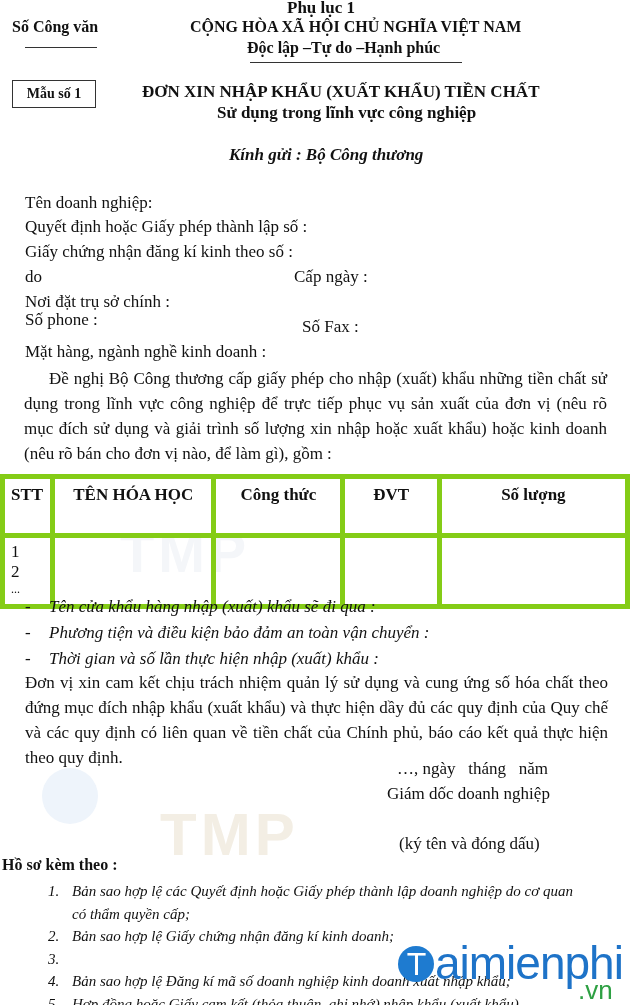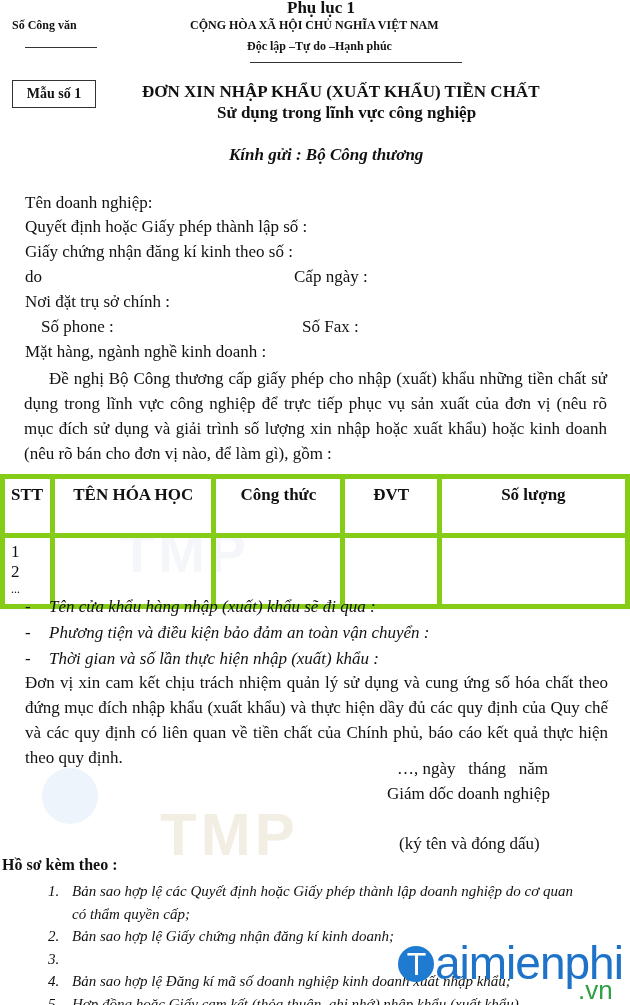--- a/index.html
+++ b/index.html
@@ -6,21 +6,21 @@
   body {
     width: 630px; height: 1005px; overflow: hidden; position: relative;
     background: #ffffff; color: #111;
     font-family: "Liberation Serif", "DejaVu Serif", serif;
   }
   .abs { position: absolute; white-space: nowrap; }
   .b { font-weight: bold; }
   .i { font-style: italic; }
   .f16 { font-size: 16px; }
   .f17 { font-size: 17px; }
-  .f18 { font-size: 12px; }
+  .f18 { font-size: 16px; }
   .hr { position: absolute; height: 1px; background: #333; }
 
   
   .wm-circle { position: absolute; border-radius: 50%; background: #eef4fb; }
   .wm-text { position: absolute; font-family: "Liberation Sans", sans-serif; font-weight: bold; color: #f3eee4; letter-spacing: 4px; }
 
   .box {
     position: absolute; left: 12px; top: 80px; width: 82px; height: 26px;
     border: 1px solid #333; font-size: 14px; font-weight: bold;
     display: flex; align-items: center; justify-content: center;
@@ -72,21 +72,21 @@
 <div class="abs b f17" style="left:217px; top:103px;">Sử dụng trong lĩnh vực công nghiệp</div>
 
 <div class="abs b f17 i" style="left:229px; top:145px;">Kính gửi : Bộ Công thương</div>
 
 <div class="abs f17" style="left:25px; top:193px;">Tên doanh nghiệp:</div>
 <div class="abs f17" style="left:25px; top:217px;">Quyết định hoặc Giấy phép thành lập số :</div>
 <div class="abs f17" style="left:25px; top:242px;">Giấy chứng nhận đăng kí kinh theo số :</div>
 <div class="abs f17" style="left:25px; top:267px;">do</div>
 <div class="abs f17" style="left:294px; top:267px;">Cấp ngày :</div>
 <div class="abs f17" style="left:25px; top:292px;">Nơi đặt trụ sở chính :</div>
-<div class="abs f17" style="left:25px; top:317px;margin-left:16px;">Số phone :</div>
+<div class="abs f17" style="left:25px; top:310px;">Số phone :</div>
 <div class="abs f17" style="left:302px; top:317px;">Số Fax :</div>
 <div class="abs f17" style="left:25px; top:342px;">Mặt hàng, ngành nghề kinh doanh :</div>
 
 <div class="para indent" style="top:366px;">Đề nghị Bộ Công thương cấp giấy phép cho nhập (xuất) khẩu những tiền chất sử dụng trong lĩnh vực công nghiệp để trực tiếp phục vụ sản xuất của đơn vị (nêu rõ mục đích sử dụng và giải trình số lượng xin nhập hoặc xuất khẩu) hoặc kinh doanh (nêu rõ bán cho đơn vị nào, để làm gì), gồm :</div>
 
 <table class="chem">
   <colgroup>
     <col style="width:50px">
       <col style="width:163px">
       <col style="width:130px">

